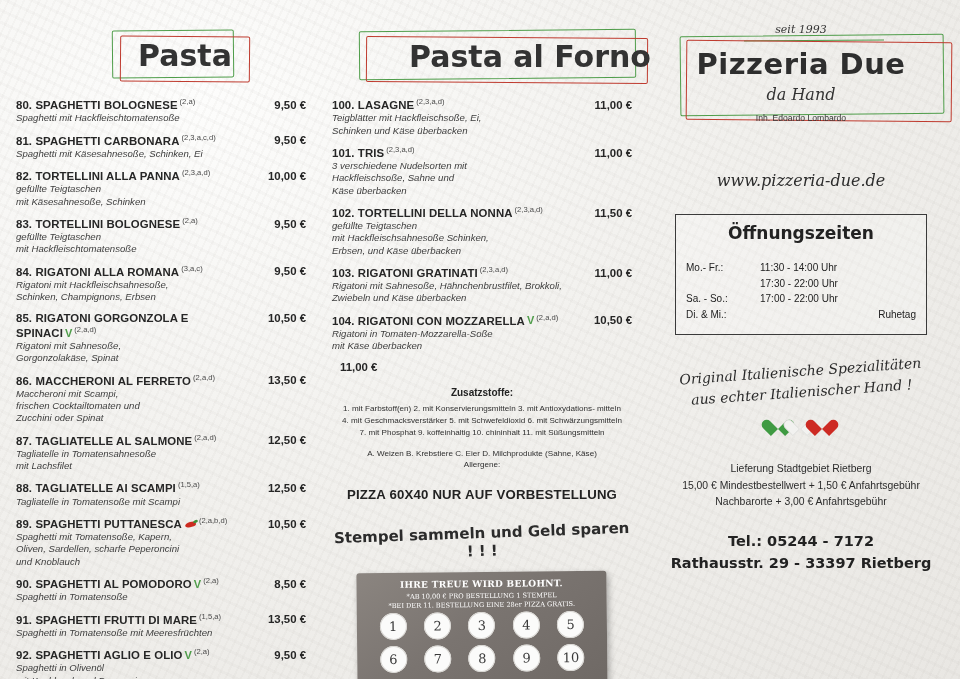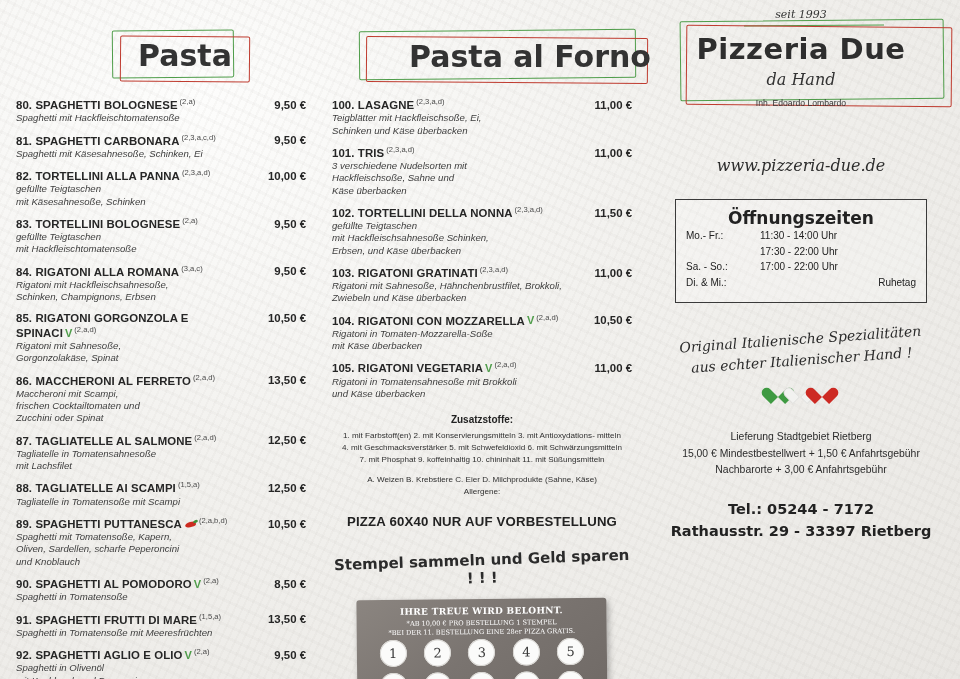--- a/index.html
+++ b/index.html
@@ -32,21 +32,21 @@
   }
 
   .col {
     position: absolute;
     top: 0;
     height: 679px;
     box-sizing: border-box;
   }
   .col-left  { left: 0;   width: 322px; padding: 0 16px; }
   .col-mid   { left: 322px; width: 320px; padding: 0 10px; }
-  .col-right { left: 642px; width: 318px; padding: 0 14px; }
+  .col-right { left: 642px; width: 318px; padding: 15px 14px; }
 
   
   .head-wrap {
     position: relative;
     margin: 14px 0 10px 0;
     text-align: center;
   }
   .frame-red {
     position: absolute;
     border: 1.6px solid #bf3b2f;
@@ -299,21 +299,21 @@
     padding: 8px 10px 12px 10px;
     box-sizing: border-box;
     background: rgba(255,255,255,0.22);
   }
   .hours-title {
     text-align: center;
     font-family: "DejaVu Sans", sans-serif;
     font-size: 17px;
     font-weight: bold;
     color: #222;
-    margin-bottom: 0;
+    margin-bottom: 17px;
   }
   .hours-row {
     display: flex;
     font-size: 10px;
     color: #222;
     line-height: 1.55;
   }
   .hours-row .d { width: 74px; flex: 0 0 74px; }
   .hours-row .t { flex: 1; }
   .hours-row .t.right { text-align: right; }
@@ -514,24 +514,22 @@
         </div>
         <div class="item">
           <div class="item-head">
             <div class="item-name">104. RIGATONI CON MOZZARELLA<span class="veg">V</span><span class="adds">(2,a,d)</span></div>
             <div class="price">10,50 €</div>
           </div>
           <div class="desc">Rigatoni in Tomaten-Mozzarella-Soße<br>mit Käse überbacken</div>
         </div>
         <div class="item">
           <div class="item-head">
-            <div class="item-name">105. RIGATONI VEGETARIA<span class="veg">V</span><span class="adds">(2,a,d)</span></div>
             <div class="price">11,00 €</div>
           </div>
-          <div class="desc">Rigatoni in Tomatensahnesoße mit Brokkoli<br>und Käse überbacken</div>
         </div>
       </div>
 
     <div class="zusatz-title">Zusatzstoffe:</div>
     <div class="zusatz-body" id="zusatz-lines">
         <div>1. mit Farbstoff(en) 2. mit Konservierungsmitteln 3. mit Antioxydations- mitteln</div>
         <div>4. mit Geschmacksverstärker 5. mit Schwefeldioxid 6. mit Schwärzungsmitteln</div>
         <div>7. mit Phosphat 9. koffeinhaltig 10. chininhalt 11. mit Süßungsmitteln</div>
       </div>
 

